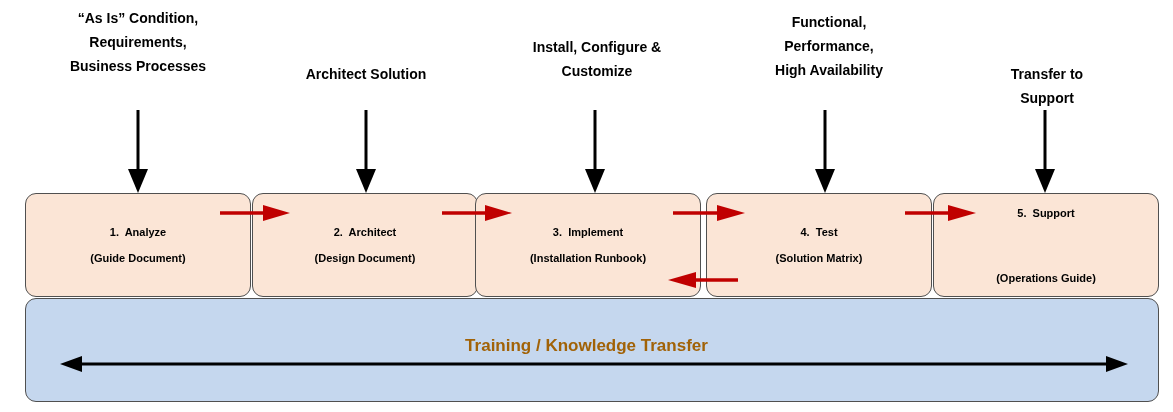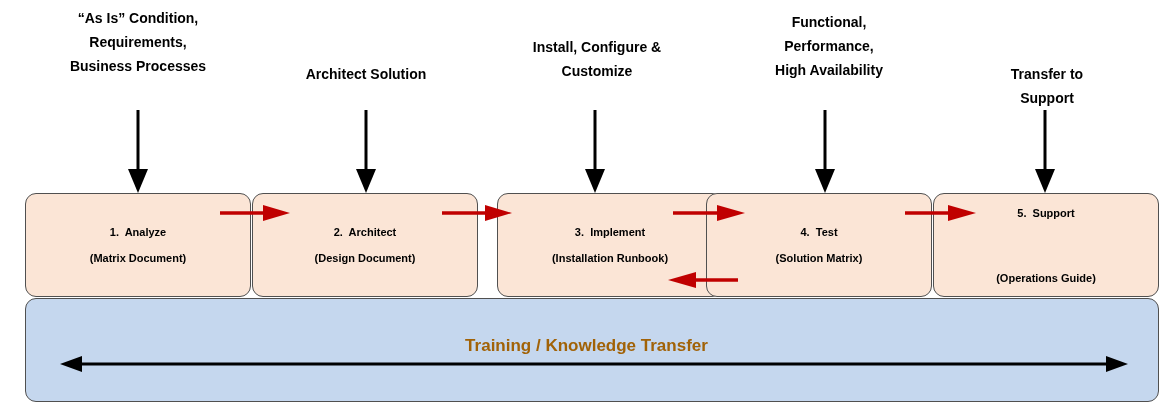--- a/index.html
+++ b/index.html
@@ -29,27 +29,27 @@
 <div class="label" style="left:829px; top:10px;">Functional,
 Performance,
 High Availability</div>
 <div class="label" style="left:1047px; top:62px;">Transfer to Support</div>
 
 <div class="band"></div>
 <div class="band-label">Training / Knowledge Transfer</div>
 
 <div class="phase" style="left:25px;">
   <span class="t">1.  Analyze</span>
-  <span class="t">(Matrix Document)</span>
+  <span class="t">(Guide Document)</span>
 </div>
 <div class="phase" style="left:252px;">
   <span class="t">2.  Architect</span>
   <span class="t">(Design Document)</span>
 </div>
-<div class="phase" style="left:497px;">
+<div class="phase" style="left:475px;">
   <span class="t">3.  Implement</span>
   <span class="t">(Installation Runbook)</span>
 </div>
 <div class="phase" style="left:706px;">
   <span class="t">4.  Test</span>
   <span class="t">(Solution Matrix)</span>
 </div>
 <div class="phase" style="left:933px;gap:39px;">
   <span class="t">5.  Support</span>
   <span class="t">(Operations Guide)</span>

